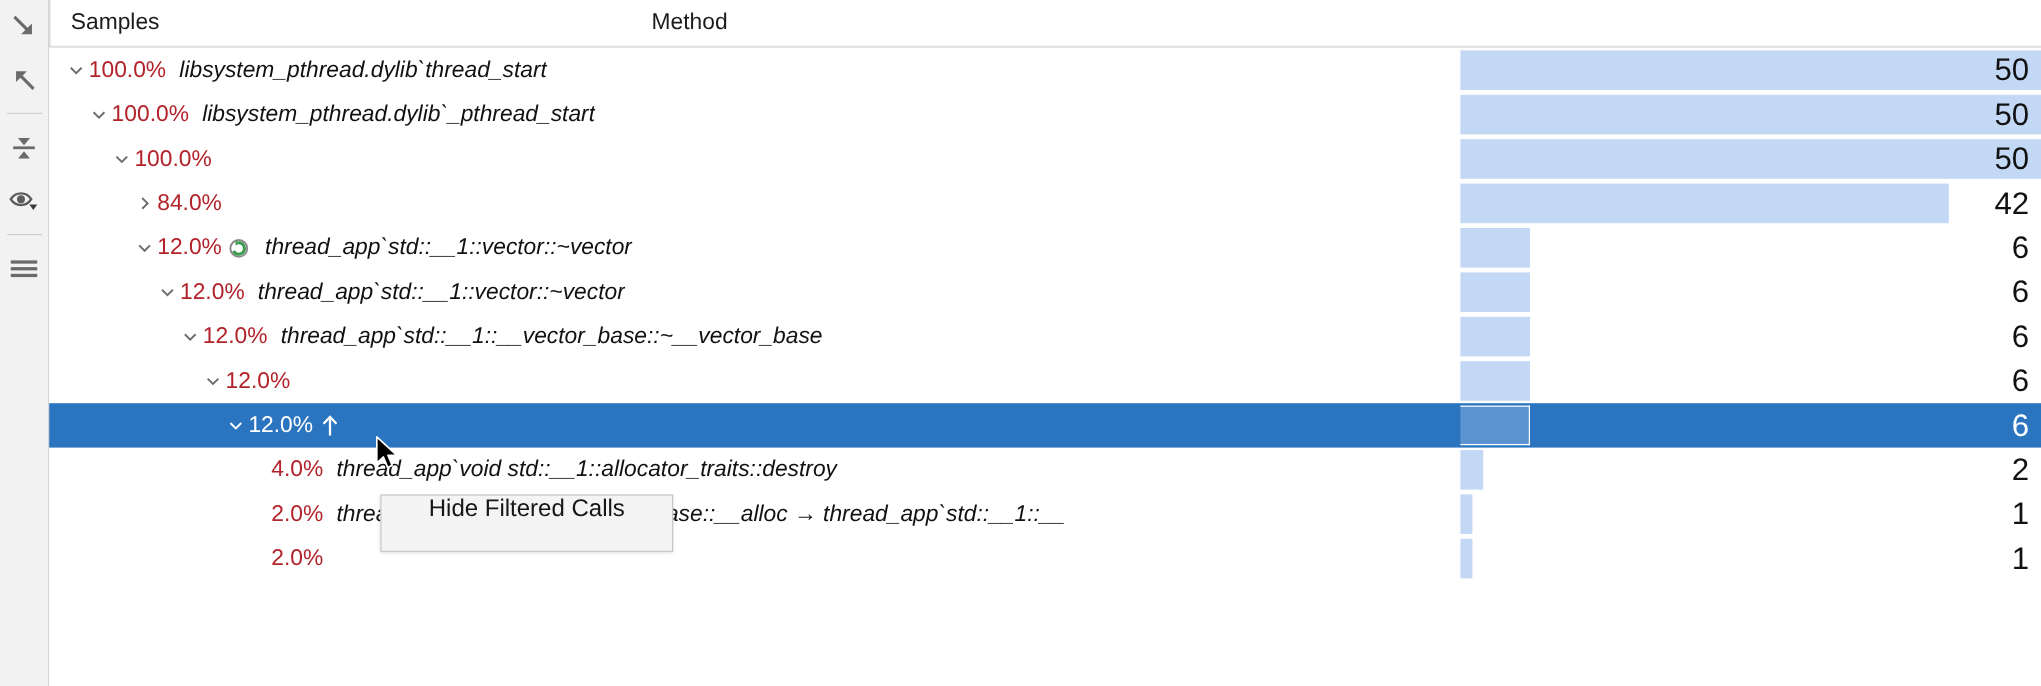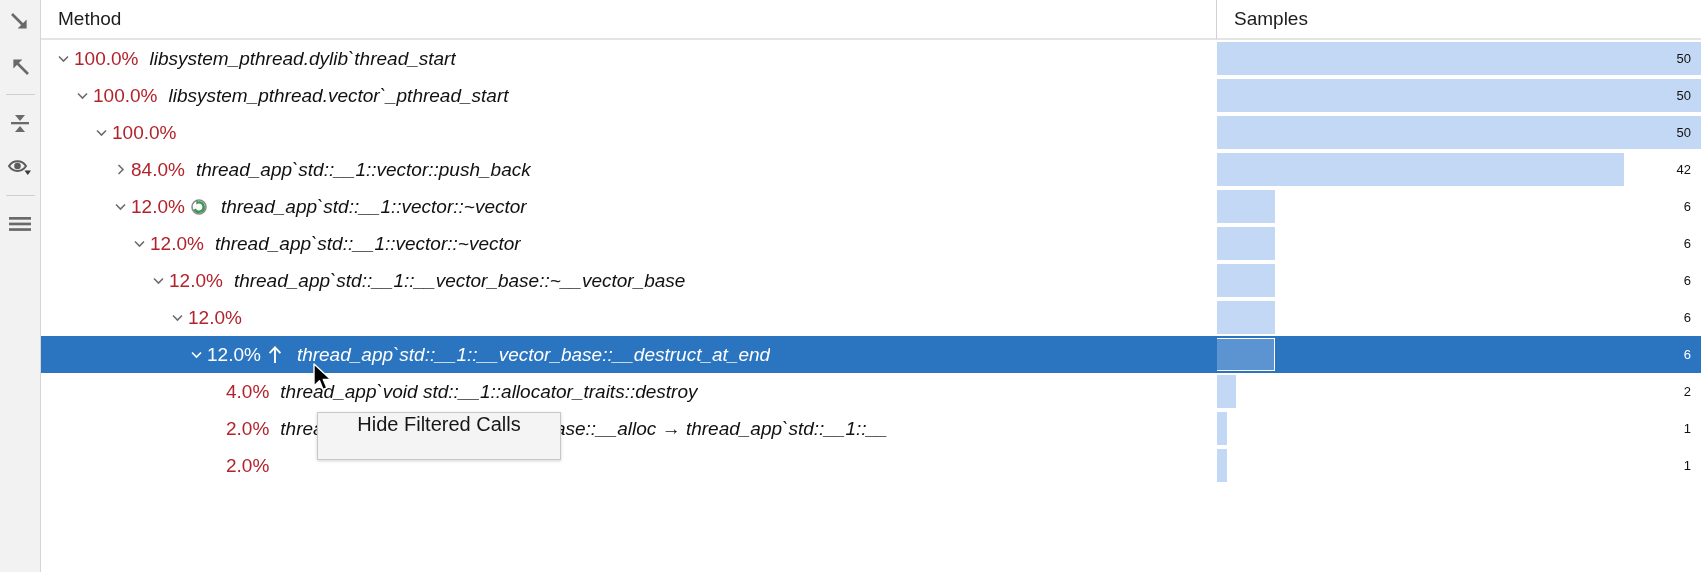--- a/index.html
+++ b/index.html
@@ -141,21 +141,21 @@
     position: absolute;
     left: 0;
     top: 2px;
     bottom: 2px;
     background: #c3d8f5;
   }
   .row.selected .bar { background: #5b94d0; border: 1px solid #ffffff; border-left:none; }
   .samples-num {
     position: relative;
     z-index: 2;
-    font-size: 13px;
+    font-size: 26px;
     color: #111111;
     padding-right: 10px;
   }
   .row.selected .samples-num { color: #ffffff; }
 
   
   .tooltip {
     position: absolute;
     left: 276px;
     top: 412px;
@@ -221,22 +221,22 @@
         <rect x="2" y="5" width="22" height="2.7" fill="#6a6a6a"></rect>
         <rect x="2" y="10.6" width="22" height="2.7" fill="#6a6a6a"></rect>
         <rect x="2" y="16.2" width="22" height="2.7" fill="#6a6a6a"></rect>
       </svg>
     </div>
   </div>
 
   <div class="table">
 
     <div class="thead">
+      <div class="th th-samples">Samples</div>
       <div class="th th-method">Method</div>
-      <div class="th th-samples">Samples</div>
     </div>
 
     <div class="tbody" id="tbody">
         <div class="row">
           <div class="cell-method" style="padding-left: 12px;">
             <div class="twisty">
               <svg width="15" height="15" viewBox="0 0 15 15">
                 <path d="M3 5.5 L7.5 10 L12 5.5" fill="none" stroke="#6d6d6d" stroke-width="1.6"></path>
               </svg>
             </div>
@@ -251,21 +251,21 @@
         </div>
         <div class="row">
           <div class="cell-method" style="padding-left: 31px;">
             <div class="twisty">
               <svg width="15" height="15" viewBox="0 0 15 15">
                 <path d="M3 5.5 L7.5 10 L12 5.5" fill="none" stroke="#6d6d6d" stroke-width="1.6"></path>
               </svg>
             </div>
             <div class="pct">100.0%</div>
             <div class="rowicon empty"></div>
-            <div class="mname">libsystem_pthread.vector`_pthread_start</div>
+            <div class="mname">libsystem_pthread.dylib`_pthread_start</div>
           </div>
           <div class="cell-samples">
             <div class="bar" style="width: 485px;"></div>
             <div class="samples-num">50</div>
           </div>
         </div>
         <div class="row">
           <div class="cell-method" style="padding-left: 50px;">
             <div class="twisty">
               <svg width="15" height="15" viewBox="0 0 15 15">
@@ -282,21 +282,20 @@
         </div>
         <div class="row">
           <div class="cell-method" style="padding-left: 69px;">
             <div class="twisty">
               <svg width="15" height="15" viewBox="0 0 15 15">
                 <path d="M5.5 3 L10 7.5 L5.5 12" fill="none" stroke="#6d6d6d" stroke-width="1.6"></path>
               </svg>
             </div>
             <div class="pct">84.0%</div>
             <div class="rowicon empty"></div>
-            <div class="mname">thread_app`std::__1::vector::push_back</div>
           </div>
           <div class="cell-samples">
             <div class="bar" style="width: 407.4px;"></div>
             <div class="samples-num">42</div>
           </div>
         </div>
         <div class="row">
           <div class="cell-method" style="padding-left: 69px;">
             <div class="twisty">
               <svg width="15" height="15" viewBox="0 0 15 15">
@@ -372,21 +371,20 @@
                 <path d="M3 5.5 L7.5 10 L12 5.5" fill="none" stroke="#ffffff" stroke-width="1.6"></path>
               </svg>
             </div>
             <div class="pct">12.0%</div>
             <div class="rowicon">
               <svg width="18" height="20" viewBox="0 0 18 20">
                 <path d="M9 18 L9 3" stroke="#ffffff" stroke-width="1.9" fill="none"></path>
                 <path d="M3.6 8.2 L9 2.4 L14.4 8.2" stroke="#ffffff" stroke-width="1.9" fill="none"></path>
               </svg>
             </div>
-            <div class="mname">thread_app`std::__1::__vector_base::__destruct_at_end</div>
           </div>
           <div class="cell-samples">
             <div class="bar" style="width: 58.2px;"></div>
             <div class="samples-num">6</div>
           </div>
         </div>
         <div class="row">
           <div class="cell-method" style="padding-left: 164px;">
             <div class="twisty empty"></div>
             <div class="pct">4.0%</div>

